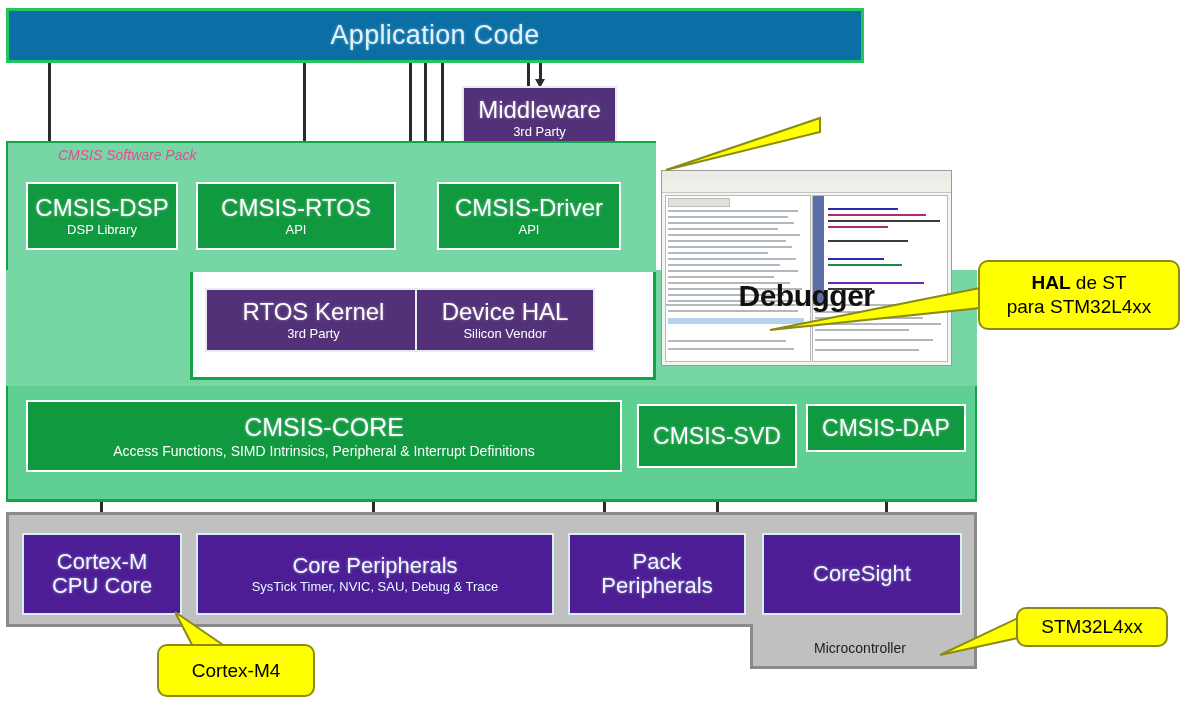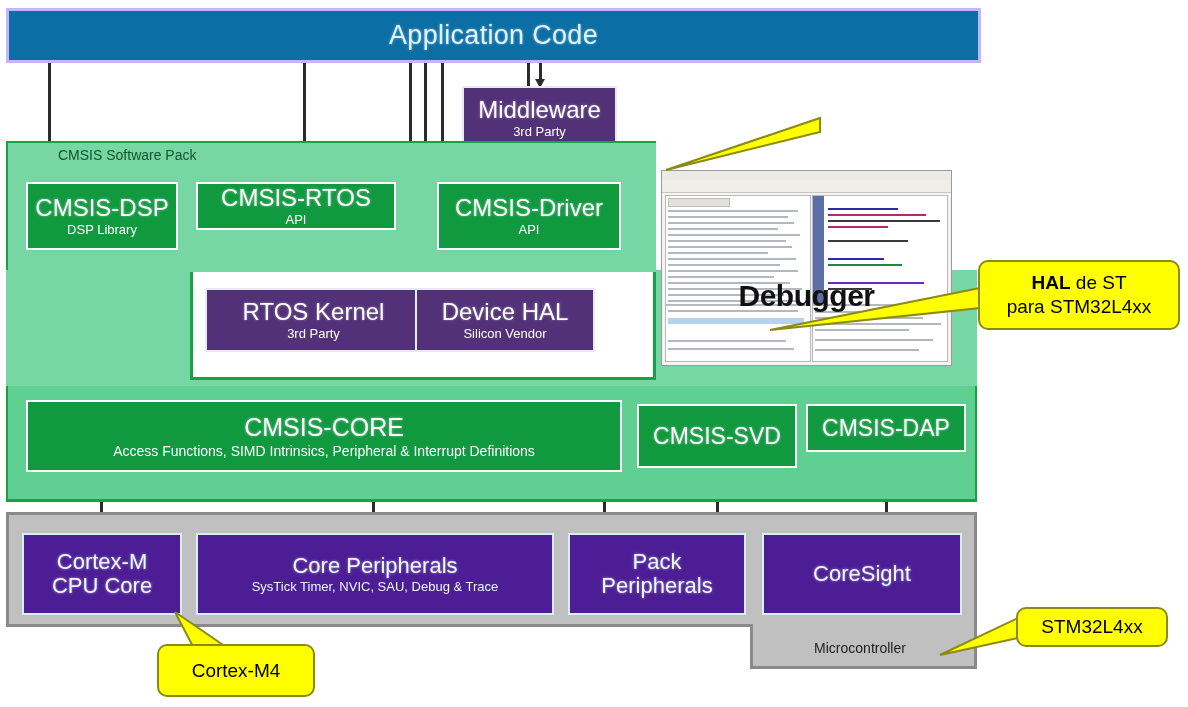--- a/index.html
+++ b/index.html
@@ -5,62 +5,62 @@
   html,body{margin:0;padding:0;background:#ffffff;}
   body{width:1188px;height:707px;overflow:hidden;
        font-family:"Liberation Sans","DejaVu Sans",sans-serif;}
   #stage{position:relative;width:1188px;height:707px;background:#fff;}
 
   
   .abs{position:absolute;box-sizing:border-box;}
 
   
   .appbar{
-    left:6px;top:8px;width:975px;height:55px;
-    background:#0b6ea4;border:3px solid #c4b5fd;
+    left:6px;top:8px;width:858px;height:55px;
+    background:#0b6ea4;border:3px solid #22c55e;
     display:flex;align-items:center;justify-content:center;
     color:#dff3ff;font-size:27px;letter-spacing:.3px;
     text-shadow:0 0 3px rgba(255,255,255,.45);
   }
 
   
   .purple{
     background:#523178;border:2px solid #e9e9f2;
     display:flex;flex-direction:column;align-items:center;justify-content:center;
     color:#fff;text-align:center;line-height:1.05;
   }
   .purple .t1{font-size:24px;text-shadow:0 0 3px rgba(255,255,255,.4);}
   .purple .t2{font-size:13px;margin-top:3px;}
   .middleware{left:462px;top:86px;width:155px;height:64px;}
   .rtoskernel{left:205px;top:288px;width:217px;height:64px;}
   .devicehal{left:415px;top:288px;width:180px;height:64px;}
 
   
   .packwrap{left:6px;top:141px;width:650px;height:129px;background:#76d7a5;
             border-top:2px solid #15a34a;border-left:2px solid #15a34a;}
-  .packlabel{left:58px;top:144px;width:220px;height:22px;color:#14532d;font-size:14px;
-             display:flex;align-items:center;}
+  .packlabel{left:58px;top:144px;width:220px;height:22px;color:#ec4899;font-size:14px;
+             display:flex;align-items:center;font-style:italic;}
 
   
   .greenband{left:6px;top:270px;width:971px;height:125px;background:#76d7a5;}
   .greenband2{left:6px;top:386px;width:971px;height:116px;background:#5fcf92;
               border-bottom:3px solid #15a34a;border-left:2px solid #15a34a;border-right:2px solid #15a34a;}
   .whiteinner{left:190px;top:272px;width:466px;height:108px;background:#ffffff;
               border:3px solid #15a34a;border-top:none;}
 
   
   .dgreen{
     background:#10993f;border:2px solid #ffffff;
     display:flex;flex-direction:column;align-items:center;justify-content:center;
     color:#ffffff;text-align:center;line-height:1.05;
   }
   .dgreen .t1{font-size:24px;text-shadow:0 0 3px rgba(255,255,255,.45);}
   .dgreen .t2{font-size:13px;margin-top:3px;}
   .dsp{left:26px;top:182px;width:152px;height:68px;}
-  .rtos{left:196px;top:182px;width:200px;height:48px;}
+  .rtos{left:196px;top:182px;width:200px;height:68px;}
   .driver{left:437px;top:182px;width:184px;height:68px;}
 
   .core{left:26px;top:400px;width:596px;height:72px;}
   .core .t1{font-size:25px;}
   .core .t2{font-size:14px;margin-top:4px;}
   .svd{left:637px;top:404px;width:160px;height:64px;}
   .dap{left:806px;top:404px;width:160px;height:48px;}
   .svd .t1,.dap .t1{font-size:23px;}
 
   

